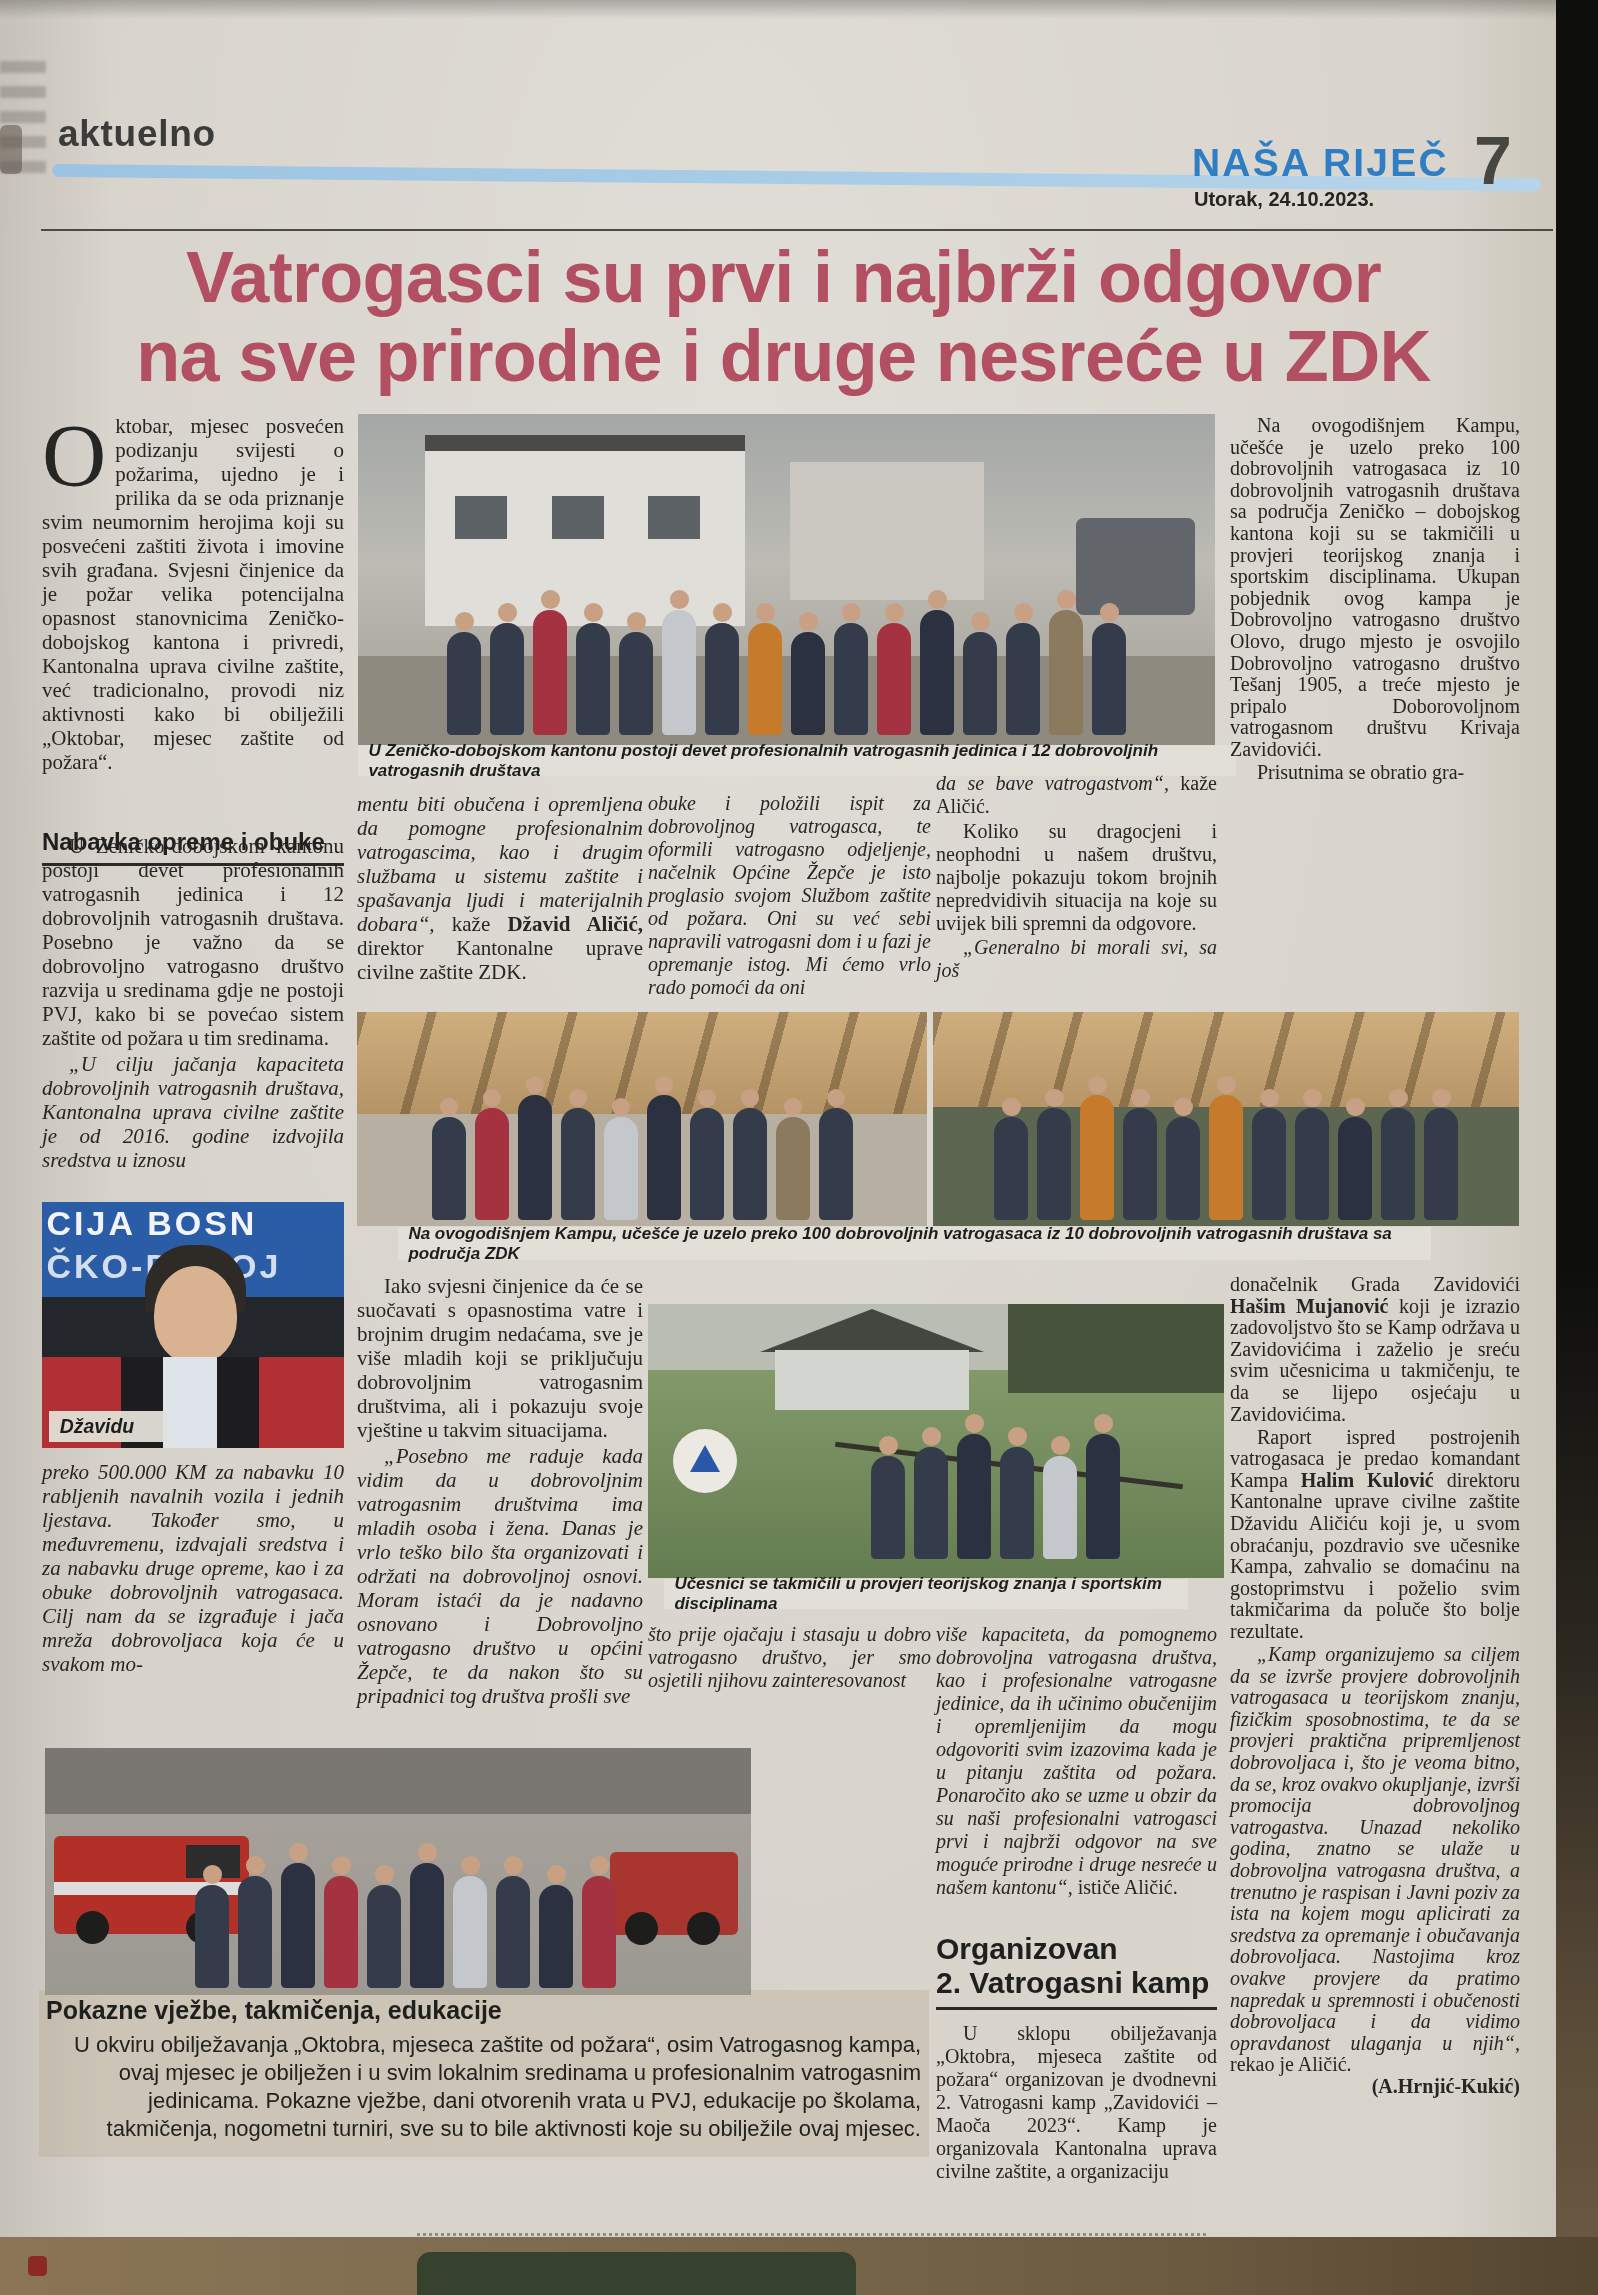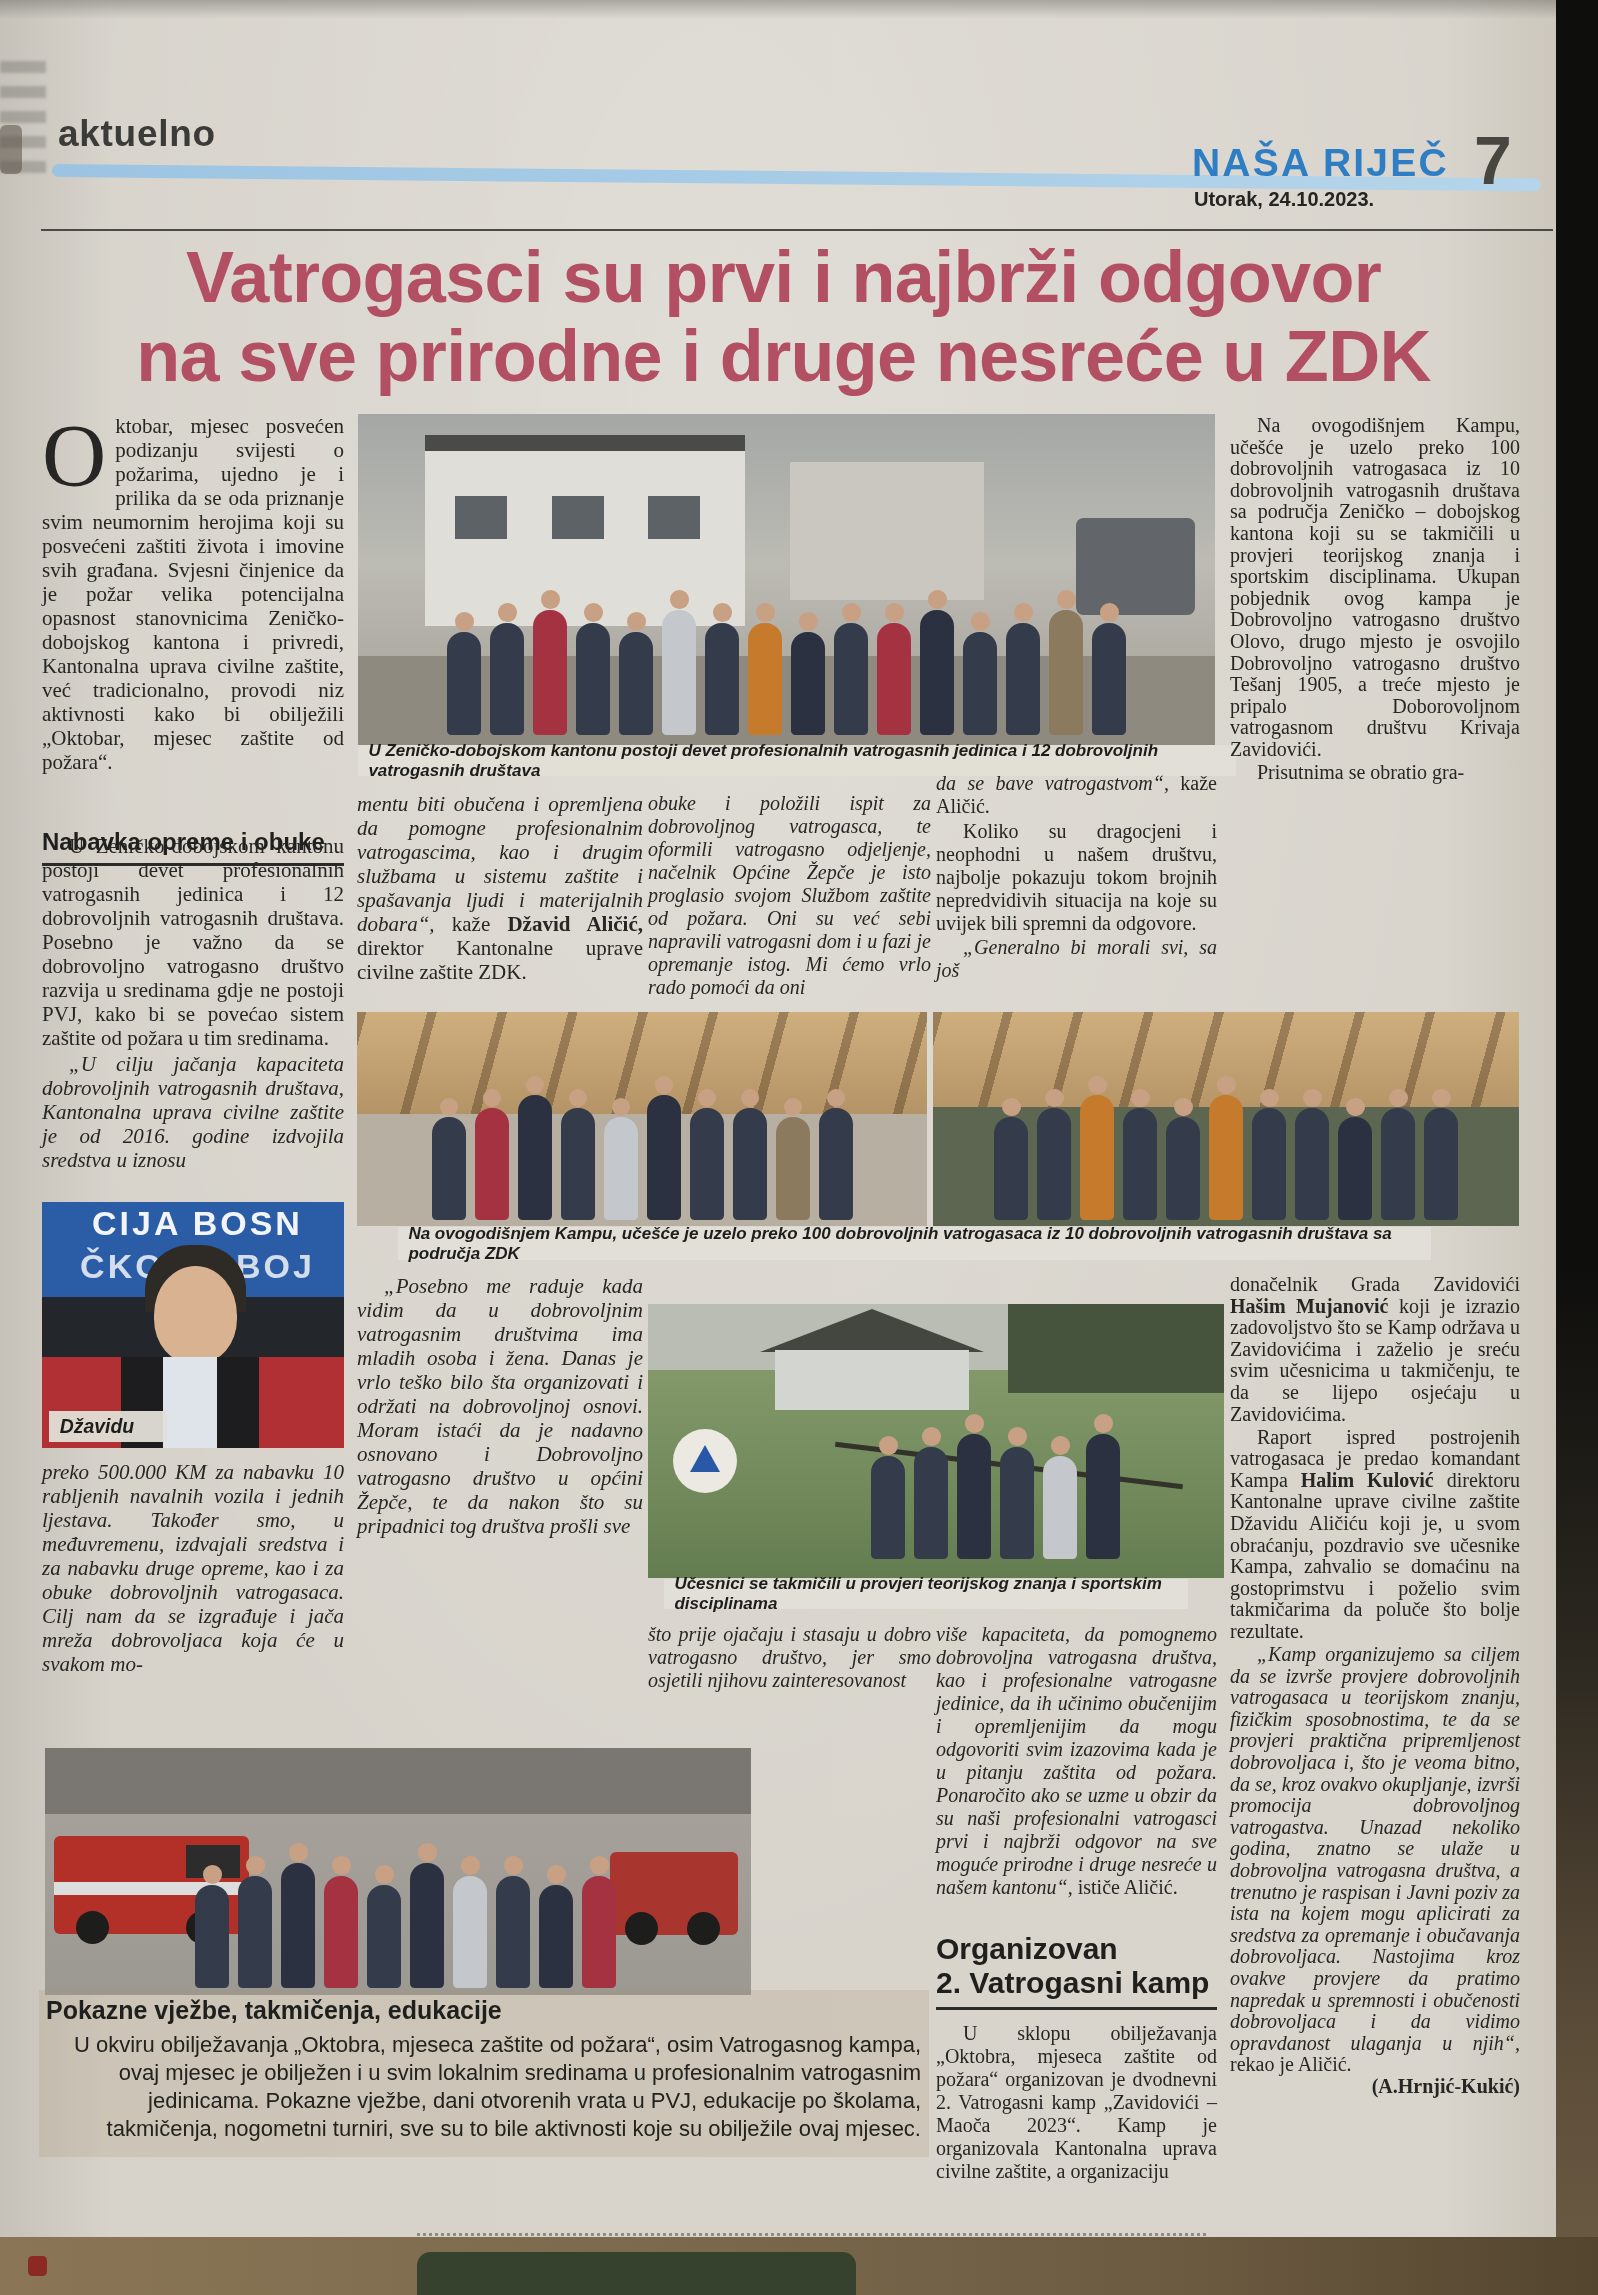--- a/index.html
+++ b/index.html
@@ -127,21 +127,21 @@
   </div>
   <div class="abs subhead sh1" style="left:42px;top:780px;width:302px;">
     <span>Nabavka opreme i obuke</span>
   </div>
   <div class="abs colblk f28 ind" style="left:42px;top:834px;width:302px;">
     <p><span>U Zeničko-dobojskom kantonu postoji devet profesionalnih vatrogasnih jedinica i 12 dobrovoljnih vatrogasnih društava. Posebno je važno da se dobrovoljno vatrogasno društvo razvija u sredinama gdje ne postoji PVJ, kako bi se povećao sistem zaštite od požara u tim sredinama.</span></p>
     <p class="it"><span>„U cilju jačanja kapaciteta dobrovoljnih vatrogasnih društava, Kantonalna uprava civilne zaštite je od 2016. godine izdvojila sredstva u iznosu</span></p>
   </div>
 
   <div class="abs photo" style="left:42px;top:1202px;width:302px;height:246px;background:#23272b;">
-    <div class="abs" style="left:0;top:0;width:100%;height:95px;background:#2b5ca6;color:#f2f4f8;font-family:'Liberation Sans',sans-serif;font-weight:bold;font-size:34px;letter-spacing:3px;line-height:43px;padding-left:4.5px;overflow:hidden;text-align:center;">
+    <div class="abs" style="left:0;top:0;width:100%;height:95px;background:#2b5ca6;color:#f2f4f8;font-family:'Liberation Sans',sans-serif;font-weight:bold;font-size:34px;letter-spacing:3px;line-height:43px;padding-left:4.5px;overflow:hidden;">
       <div>CIJA BOSN</div>
       <div style="opacity:.85;">ČKO-DOBOJ</div>
     </div>
     <div class="abs" style="left:103px;top:43px;width:101px;height:67px;border-radius:45px 45px 0 0;background:#2e2a26;"></div>
     <div class="abs" style="left:112px;top:64px;width:83px;height:98px;border-radius:50% 50% 46% 46%;background:#d9b292;"></div>
     <div class="abs" style="left:0;bottom:0;width:100%;height:91px;background:linear-gradient(90deg,#b03034 0 26%,#1d1d1f 26% 40%,#dfe3ea 40% 58%,#1d1d1f 58% 72%,#b03034 72%);"></div>
     <div class="abs capbar" style="left:7.4px;bottom:6px;width:97px;height:31px;font-size:19.4px;">
       <span>Džavidu</span>
     </div>
   </div>
@@ -183,20 +183,21 @@
       <i></i>
         <i></i>
       <i></i>
     </div>
   </div>
   <div class="abs capbar" style="left:398px;top:1227px;width:1012px;height:33px;">
     <span>Na ovogodišnjem Kampu, učešće je uzelo preko 100 dobrovoljnih vatrogasaca iz 10 dobrovoljnih vatrogasnih društava sa područja ZDK</span>
   </div>
 
   <div class="abs colblk f28 ind" style="left:357px;top:1274px;width:286px;">
+    <p><span>Iako svjesni činjenice da će se suočavati s opasnostima vatre i brojnim drugim nedaćama, sve je više mladih koji se priključuju dobrovoljnim vatrogasnim društvima, ali i pokazuju svoje vještine u takvim situacijama.</span></p>
     <p class="it"><span>„Posebno me raduje kada vidim da u dobrovoljnim vatrogasnim društvima ima mladih osoba i žena. Danas je vrlo teško bilo šta organizovati i održati na dobrovoljnoj osnovi. Moram istaći da je nadavno osnovano i Dobrovoljno vatrogasno društvo u općini Žepče, te da nakon što su pripadnici tog društva prošli sve</span></p>
   </div>
 
   <div class="abs colblk f27" style="left:648px;top:792px;width:283px;">
     <p class="it"><span>obuke i položili ispit za dobrovoljnog vatrogasca, te oformili vatrogasno odjeljenje, načelnik Općine Žepče je isto proglasio svojom Službom zaštite od požara. Oni su već sebi napravili vatrogasni dom i u fazi je opremanje istog. Mi ćemo vrlo rado pomoći da oni</span></p>
   </div>
 
   <div class="abs photo" style="left:648px;top:1304px;width:576px;height:274px;background:linear-gradient(#b9bdb4 0 66px,#83996a 66px,#647d50);">
     <div class="abs" style="left:112px;top:4.5px;width:0;height:0;border-left:112px solid transparent;border-right:112px solid transparent;border-bottom:43px solid #44473f;"></div>
     <div class="abs" style="left:127px;top:46px;width:194px;height:60px;background:#d2d5d0;"></div>

